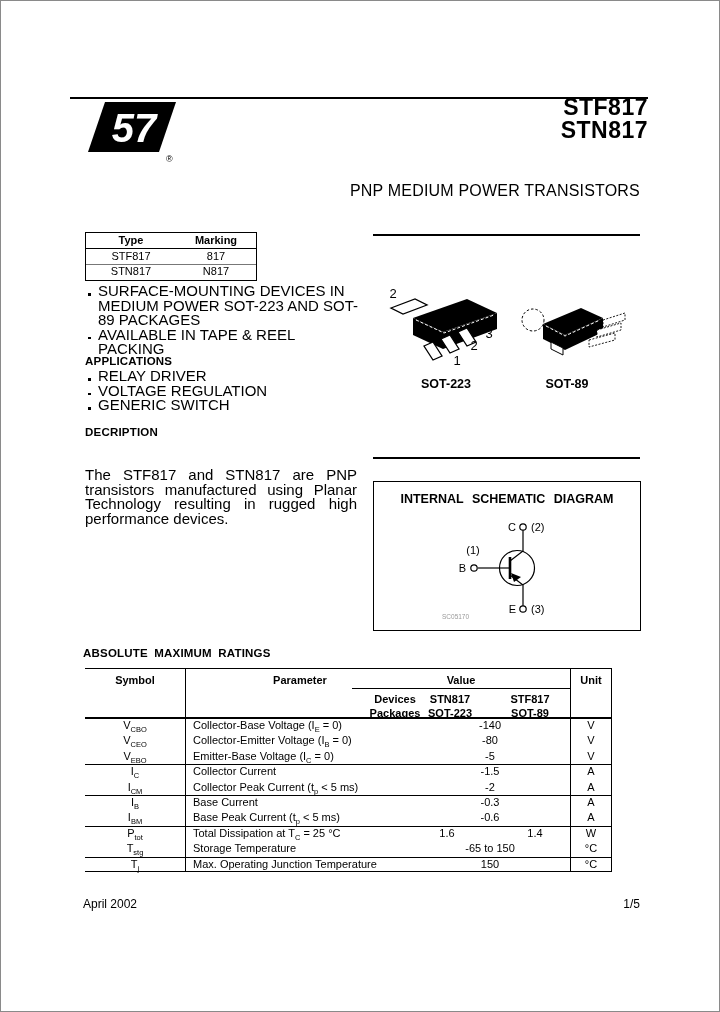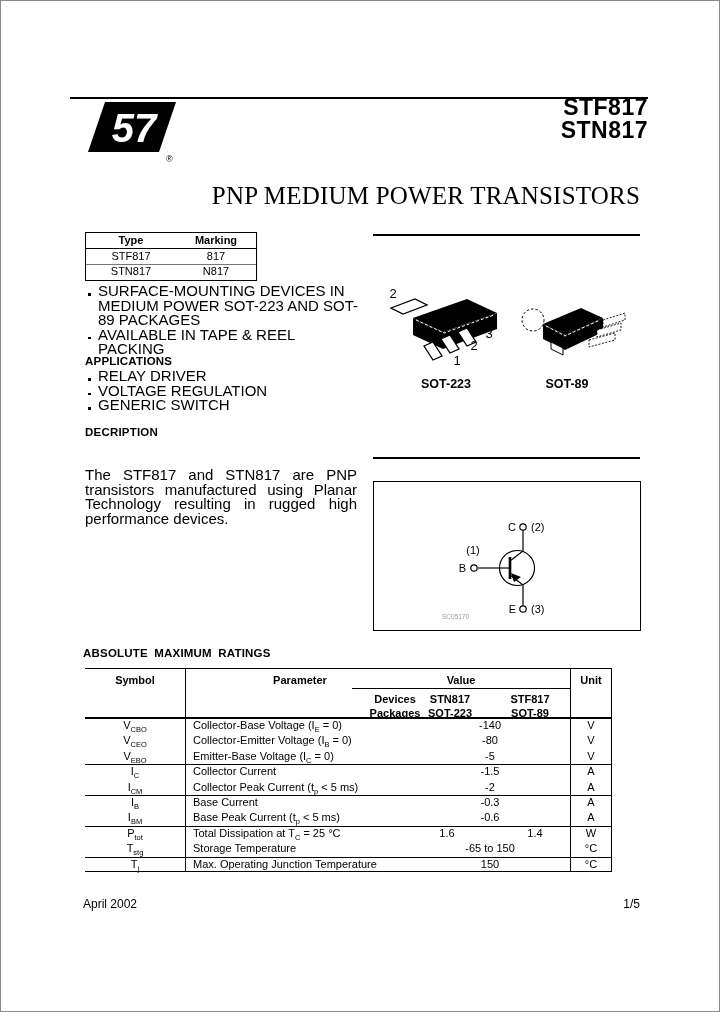--- a/index.html
+++ b/index.html
@@ -4,21 +4,21 @@
 <style>
   html,body{margin:0;padding:0;background:#fff;}
   body{width:720px;height:1012px;position:relative;font-family:"Liberation Sans",sans-serif;color:#000;overflow:hidden;}
   .frame{position:absolute;inset:0;border:1px solid #8a8a8a;pointer-events:none;}
   .abs{position:absolute;}
   .hr{position:absolute;background:#000;}
   .bold{font-weight:bold;}
   sub{font-size:7.5px;line-height:0;}
   
   .partnos{position:absolute;left:400px;top:96px;width:248px;text-align:right;font-weight:bold;font-size:23px;line-height:23px;letter-spacing:.5px;}
-  .doctitle{position:absolute;left:200px;top:182px;width:440px;text-align:right;font-size:25px;letter-spacing:.2px;font-family:Liberation Serif, serif;}
+  .doctitle{position:absolute;left:200px;top:182px;width:440px;text-align:right;font-size:16px;letter-spacing:.2px;}
   
   .type-table{position:absolute;left:85px;top:232px;width:170px;height:47px;border:1px solid #000;font-size:11px;}
   .tt-cell{position:absolute;height:15px;line-height:15px;text-align:center;}
   .tt-line{position:absolute;left:0;right:0;background:#000;height:1px;}
   
   .blk{position:absolute;left:85px;width:276px;font-size:15px;line-height:14.5px;}
   ul.plain{margin:0;padding:0;list-style:none;}
   ul.plain li{position:relative;padding-left:13px;}
   ul.plain li::before{content:"";position:absolute;left:3px;top:9px;width:2.5px;height:2.5px;background:#000;}
   .h1{font-weight:bold;font-size:11.5px;letter-spacing:.2px;}
@@ -120,20 +120,21 @@
     <polygon points="228,58 250,51 250,58 228,65" fill="#fff" stroke="#000" stroke-width="0.9" stroke-dasharray="2,1.5"></polygon>
     <polygon points="222,68 246,61 246,68 222,75" fill="#fff" stroke="#000" stroke-width="0.9" stroke-dasharray="2,1.5"></polygon>
     <polygon points="214,78 240,71 240,78 214,85" fill="#fff" stroke="#000" stroke-width="0.9" stroke-dasharray="2,1.5"></polygon>
     <polygon points="176,80 188,86 188,93 176,87" fill="#fff" stroke="#000" stroke-width="1"></polygon>
   </g>
 </svg>
 <div class="pkg-label" style="left:390px;width:112px;">SOT-223</div>
 <div class="pkg-label" style="left:510px;width:114px;">SOT-89</div>
 
 <div class="schem-box">
+  <div class="schem-title">INTERNAL SCHEMATIC DIAGRAM</div>
   <svg width="264" height="143" viewBox="0 0 264 143" style="position:absolute;left:0;top:0;">
     <circle cx="143" cy="86" r="17.5" fill="none" stroke="#000" stroke-width="1.2"></circle>
     <line x1="136" y1="75" x2="136" y2="97" stroke="#000" stroke-width="2.6"></line>
     <polyline points="136,79 149,69 149,48" fill="none" stroke="#000" stroke-width="1.2"></polyline>
     <polyline points="136,93 149,103 149,124" fill="none" stroke="#000" stroke-width="1.2"></polyline>
     <polygon points="137,91 147,95 140,100" fill="#000"></polygon>
     <line x1="104" y1="86" x2="135" y2="86" stroke="#000" stroke-width="1.2"></line>
     <circle cx="149" cy="45" r="3.2" fill="#fff" stroke="#000" stroke-width="1.2"></circle>
     <circle cx="100" cy="86" r="3.2" fill="#fff" stroke="#000" stroke-width="1.2"></circle>
     <circle cx="149" cy="127" r="3.2" fill="#fff" stroke="#000" stroke-width="1.2"></circle>

